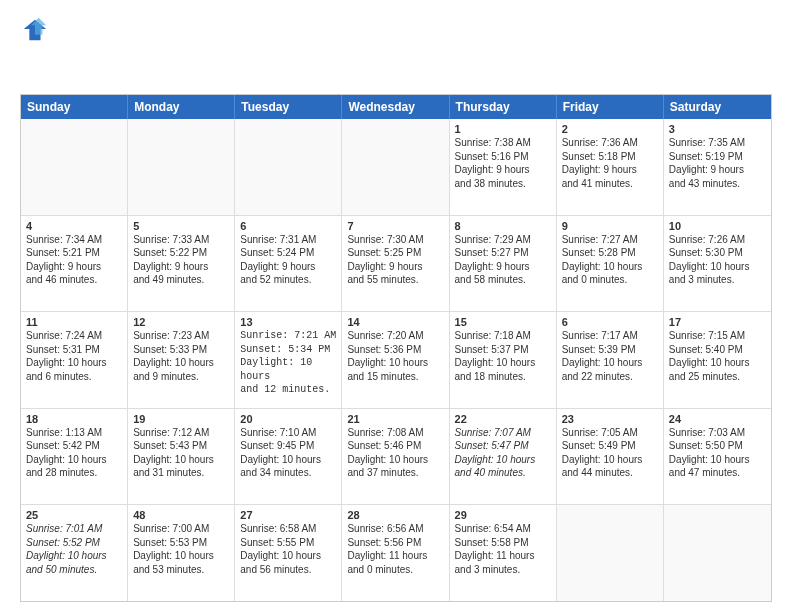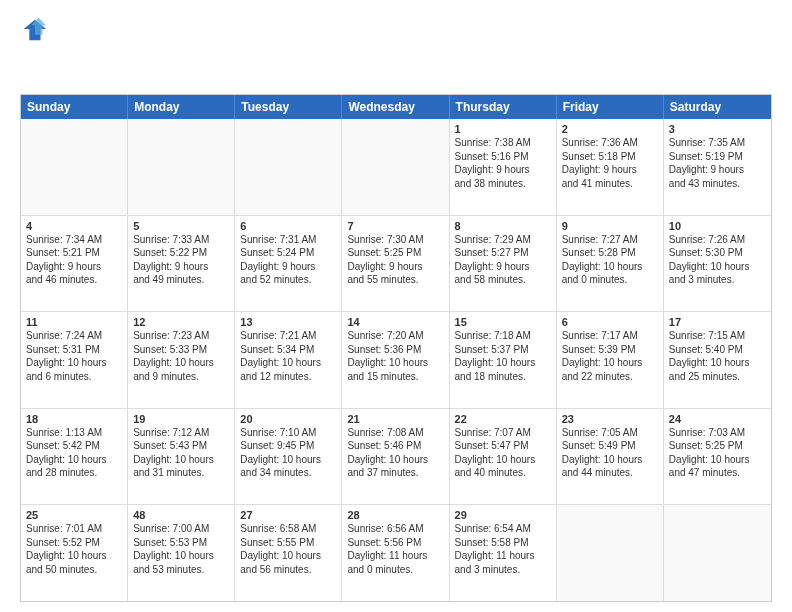--- a/index.html
+++ b/index.html
@@ -230,21 +230,21 @@
           </div>
           <div class="cal-cell">
             <span class="day-num">12</span>
             <div class="cell-text" style="white-space: pre-line;">Sunrise: 7:23 AM
 Sunset: 5:33 PM
 Daylight: 10 hours
 and 9 minutes.</div>
           </div>
           <div class="cal-cell">
             <span class="day-num">13</span>
-            <div class="cell-text" style="white-space: pre-line;">Sunrise: 7:21 AM
+            <div class="cell-text" style="white-space: pre-line; font-family: Liberation Mono, monospace;">Sunrise: 7:21 AM
 Sunset: 5:34 PM
 Daylight: 10 hours
 and 12 minutes.</div>
           </div>
           <div class="cal-cell">
             <span class="day-num">14</span>
             <div class="cell-text" style="white-space: pre-line;">Sunrise: 7:20 AM
 Sunset: 5:36 PM
 Daylight: 10 hours
 and 15 minutes.</div>
@@ -295,44 +295,44 @@
           </div>
           <div class="cal-cell">
             <span class="day-num">21</span>
             <div class="cell-text" style="white-space: pre-line;">Sunrise: 7:08 AM
 Sunset: 5:46 PM
 Daylight: 10 hours
 and 37 minutes.</div>
           </div>
           <div class="cal-cell">
             <span class="day-num">22</span>
-            <div class="cell-text" style="white-space: pre-line;">Sunrise: 7:07 AM
+            <div class="cell-text" style="white-space: pre-line; font-style: italic;">Sunrise: 7:07 AM
 Sunset: 5:47 PM
 Daylight: 10 hours
 and 40 minutes.</div>
           </div>
           <div class="cal-cell">
             <span class="day-num">23</span>
             <div class="cell-text" style="white-space: pre-line;">Sunrise: 7:05 AM
 Sunset: 5:49 PM
 Daylight: 10 hours
 and 44 minutes.</div>
           </div>
           <div class="cal-cell">
             <span class="day-num">24</span>
             <div class="cell-text" style="white-space: pre-line;">Sunrise: 7:03 AM
-Sunset: 5:25 PM
+Sunset: 5:50 PM
 Daylight: 10 hours
 and 47 minutes.</div>
           </div>
         </div>
         <div class="cal-row">
           <div class="cal-cell">
             <span class="day-num">25</span>
-            <div class="cell-text" style="white-space: pre-line;">Sunrise: 7:01 AM
+            <div class="cell-text" style="white-space: pre-line; font-style: italic;">Sunrise: 7:01 AM
 Sunset: 5:52 PM
 Daylight: 10 hours
 and 50 minutes.</div>
           </div>
           <div class="cal-cell">
             <span class="day-num">48</span>
             <div class="cell-text" style="white-space: pre-line;">Sunrise: 7:00 AM
 Sunset: 5:53 PM
 Daylight: 10 hours
 and 53 minutes.</div>

